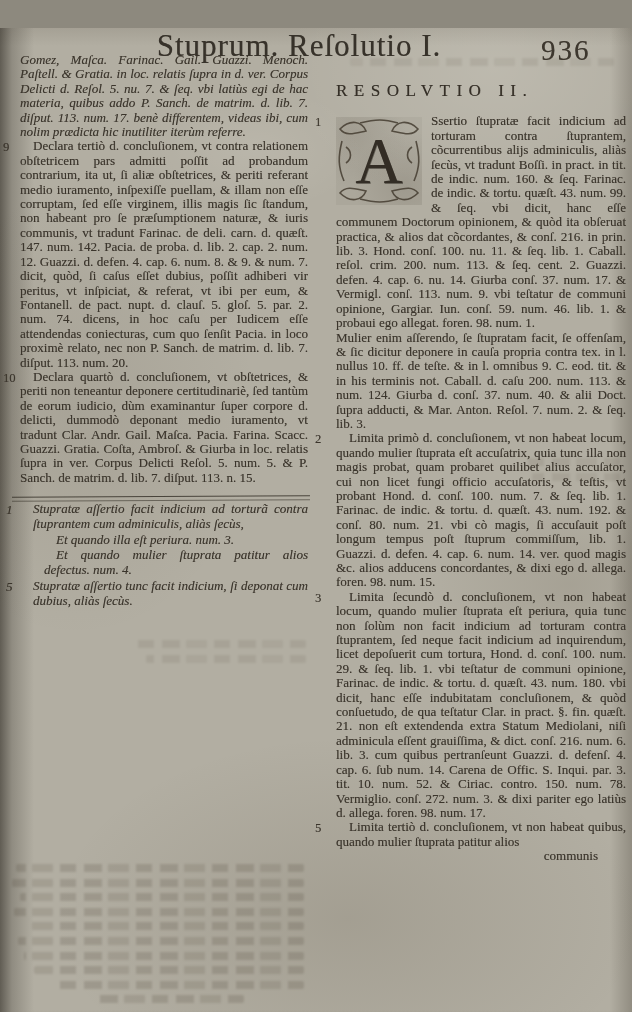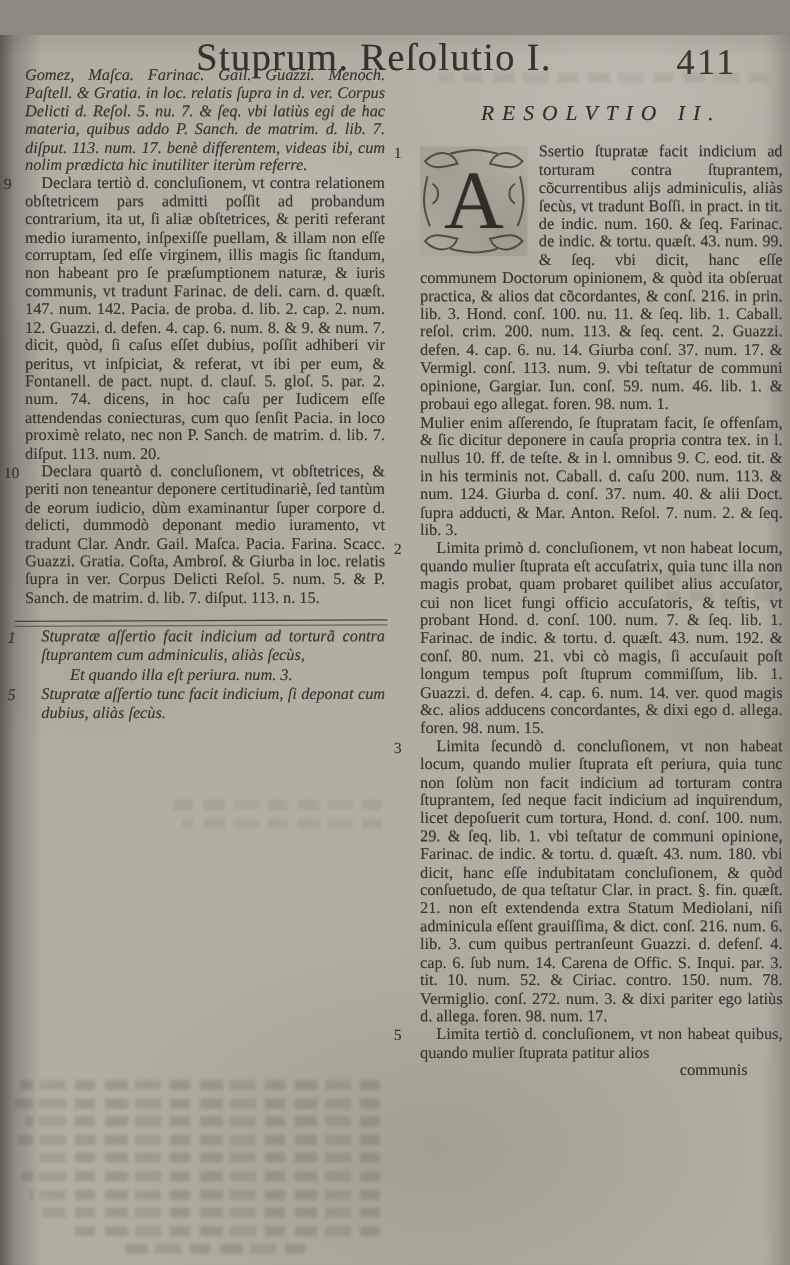--- a/index.html
+++ b/index.html
@@ -49,24 +49,23 @@
     margin:18px 0 14px 0;text-align:center;font-style:italic;
     font-size:16px;letter-spacing:9px;padding-right:26px;
     text-shadow:0.2px 0.2px 0.3px rgba(40,35,28,.4);
   }
   .summ{font-style:italic;line-height:15.3px;}
   .summ-item{margin:0;position:relative;padding-left:13px;
     text-shadow:0.2px 0.2px 0.3px rgba(40,35,28,.4);}
   .summ-item .num{position:absolute;left:-14px;top:1px;font-style:italic;}
   .summ-item.sub{padding-left:24px;text-indent:12px;}
   .resolutio-head{
-    text-align:center;font-size:17px;letter-spacing:6.5px;margin:14px 0 16px 0;
+    font-size:17px;letter-spacing:6.5px;margin:14px 0 16px 0;
     color:#352f27;white-space:nowrap;
     text-shadow:0.3px 0.3px 0.4px rgba(40,35,28,.45);
-    font-style:italic;
   }
   .dropbox{
     float:left;width:86px;height:88px;margin:3px 9px 2px 0;position:relative;
     background:
       radial-gradient(circle at 20% 20%, rgba(60,50,38,.10), transparent 55%),
       radial-gradient(circle at 80% 75%, rgba(60,50,38,.12), transparent 55%),
       rgba(70,60,45,.06);
   }
   .dropbox svg{display:block;width:86px;height:88px;}
   .dropcap-letter{
@@ -85,33 +84,34 @@
       rgba(72,62,48,.30) 50px 68px, rgba(72,62,48,0) 68px 76px);
   }
   .ghost.faint{opacity:.32;}
 </style>
 </head>
 <body>
 
 <div class="scan">
 
   <div class="running-head">Stuprum. Reſolutio I.</div>
-  <div class="page-number">411</div>
+  <div class="page-number">936</div>
 
   <div class="col left">
     <p class="para cont"><span>Gomez, Maſca. Farinac. Gail. Guazzi. Menoch. Paſtell. &amp; Gratia. in loc. relatis ſupra in d. ver. Corpus Delicti d. Reſol. 5. nu. 7. &amp; ſeq. vbi latiùs egi de hac materia, quibus addo P. Sanch. de matrim. d. lib. 7. diſput. 113. num. 17. benè differentem, videas ibi, cum nolim prædicta hic inutiliter iterùm referre.</span></p>
     <p class="para"><span class="mnum">9</span><span>Declara tertiò d. concluſionem, vt contra relationem obſtetricem pars admitti poſſit ad probandum contrarium, ita ut, ſi aliæ obſtetrices, &amp; periti referant medio iuramento, inſpexiſſe puellam, &amp; illam non eſſe corruptam, ſed eſſe virginem, illis magis ſic ſtandum, non habeant pro ſe præſumptionem naturæ, &amp; iuris communis, vt tradunt Farinac. de deli. carn. d. quæſt. 147. num. 142. Pacia. de proba. d. lib. 2. cap. 2. num. 12. Guazzi. d. defen. 4. cap. 6. num. 8. &amp; 9. &amp; num. 7. dicit, quòd, ſi caſus eſſet dubius, poſſit adhiberi vir peritus, vt inſpiciat, &amp; referat, vt ibi per eum, &amp; Fontanell. de pact. nupt. d. clauſ. 5. gloſ. 5. par. 2. num. 74. dicens, in hoc caſu per Iudicem eſſe attendendas coniecturas, cum quo ſenſit Pacia. in loco proximè relato, nec non P. Sanch. de matrim. d. lib. 7. diſput. 113. num. 20.</span></p>
     <p class="para"><span class="mnum">10</span><span>Declara quartò d. concluſionem, vt obſtetrices, &amp; periti non teneantur deponere certitudinariè, ſed tantùm de eorum iudicio, dùm examinantur ſuper corpore d. delicti, dummodò deponant medio iuramento, vt tradunt Clar. Andr. Gail. Maſca. Pacia. Farina. Scacc. Guazzi. Gratia. Coſta, Ambroſ. &amp; Giurba in loc. relatis ſupra in ver. Corpus Delicti Reſol. 5. num. 5. &amp; P. Sanch. de matrim. d. lib. 7. diſput. 113. n. 15.</span></p>
 
     <div class="rule"></div>
 
 
     <div class="summ">
       <p class="summ-item"><span class="num">1</span><span>Stupratæ aſſertio facit indicium ad torturã contra ſtuprantem cum adminiculis, aliàs ſecùs,</span></p>
       <p class="summ-item sub"><span>Et quando illa eſt periura. num. 3.</span></p>
+      <p class="summ-item sub"><span>Et quando mulier ſtuprata patitur alios defectus. num. 4.</span></p>
       <p class="summ-item"><span class="num">5</span><span>Stupratæ aſſertio tunc facit indicium, ſi deponat cum dubius, aliàs ſecùs.</span></p>
     </div>
   </div>
 
   <div class="col right">
     <div class="resolutio-head">RESOLVTIO II.</div>
 
     <p class="para" style="text-indent:0;">
       <span class="mnum">1</span>
       <span class="dropbox">

